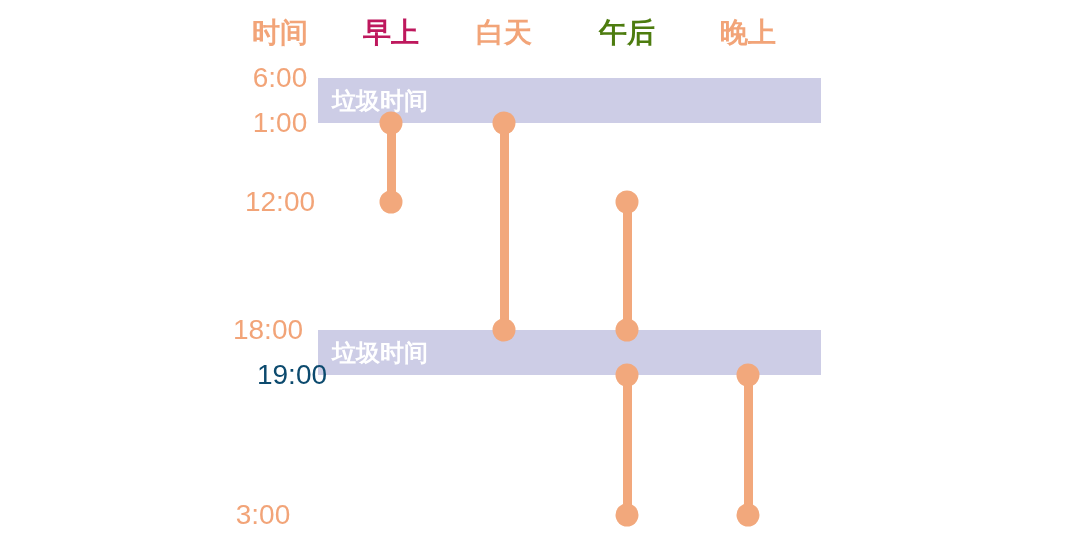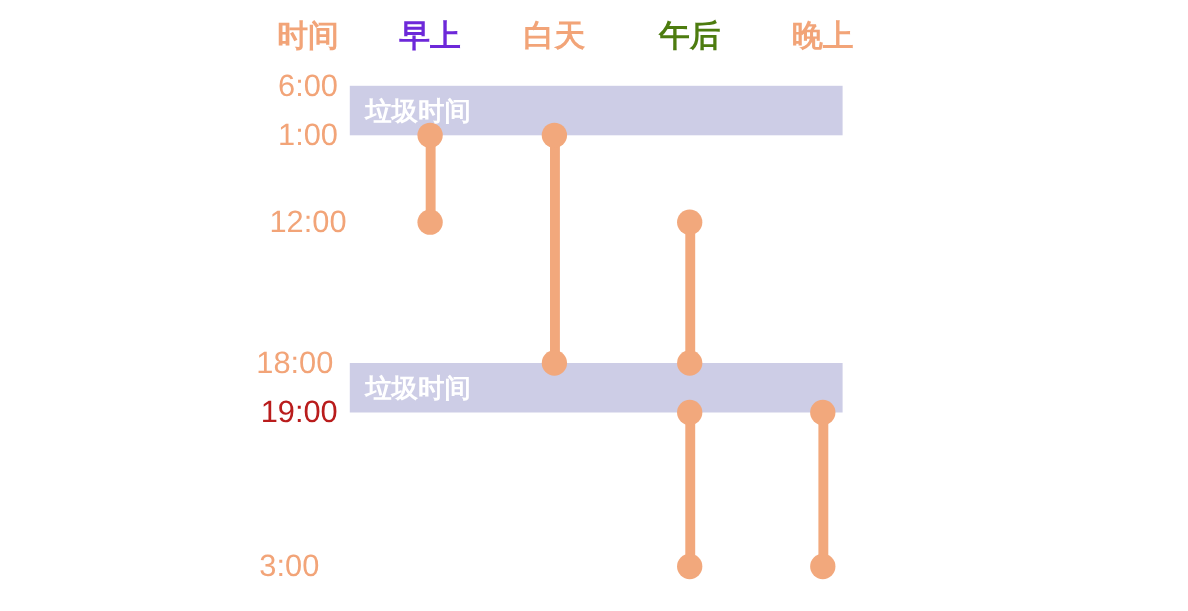--- a/index.html
+++ b/index.html
@@ -26,21 +26,21 @@
     position: absolute;
     transform: translate(-50%, -50%);
     font-size: 28px;
     font-weight: normal;
     white-space: nowrap;
   }
 
   .band {
     position: absolute;
     left: 318px;
-    width: 448px;
+    width: 503px;
     display: flex;
     align-items: center;
   }
 
   .band-label {
     color: #ffffff;
     font-size: 24px;
     font-weight: bold;
     padding-left: 14px;
     white-space: nowrap;
@@ -65,29 +65,29 @@
 
 <div class="canvas" id="chart">
   <div class="hdr" id="axis-label" style="left: 280px; top: 33px; color: rgb(242, 164, 120);">时间</div>
 
 <div class="band" style="top: 78px; height: 45px; background: rgb(205, 205, 230);">
       <div class="band-label" style="color: rgb(255, 255, 255);">垃圾时间</div>
     </div>
     <div class="band" style="top: 330px; height: 45px; background: rgb(205, 205, 230);">
       <div class="band-label" style="color: rgb(255, 255, 255);">垃圾时间</div>
     </div>
-    <div class="hdr" style="left: 391px; top: 33px; color: #6d28d9;">早上</div>
+    <div class="hdr" style="left: 391px; top: 33px; color: #be185d;">早上</div>
     <div class="hdr" style="left: 504px; top: 33px; color: rgb(242, 164, 120);">白天</div>
     <div class="hdr" style="left: 627px; top: 33px; color: #4d7c0f;">午后</div>
     <div class="hdr" style="left: 748px; top: 33px; color: rgb(242, 164, 120);">晚上</div>
     <div class="tick" style="left: 280px; top: 78px; color: rgb(242, 164, 120);">6:00</div>
     <div class="tick" style="left: 280px; top: 123px; color: rgb(242, 164, 120);">1:00</div>
     <div class="tick" style="left: 280px; top: 202px; color: rgb(242, 164, 120); text-align: center;">12:00</div>
     <div class="tick" style="left: 268px; top: 330px; color: rgb(242, 164, 120);">18:00</div>
-    <div class="tick" style="left: 272px; top: 375px; color: #b91c1c;">19:00</div>
+    <div class="tick" style="left: 292px; top: 375px; color: #0c4a6e;">19:00</div>
     <div class="tick" style="left: 263px; top: 515px; color: rgb(242, 164, 120);">3:00</div>
     <div class="stem" style="left: 386.5px; top: 123px; height: 79px; background: rgb(242, 168, 124);"></div>
     <div class="dot" style="left: 391px; top: 123px; background: rgb(242, 168, 124);"></div>
     <div class="dot" style="left: 391px; top: 202px; background: rgb(242, 168, 124);"></div>
     <div class="stem" style="left: 499.5px; top: 123px; height: 207px; background: rgb(242, 168, 124);"></div>
     <div class="dot" style="left: 504px; top: 123px; background: rgb(242, 168, 124);"></div>
     <div class="dot" style="left: 504px; top: 330px; background: rgb(242, 168, 124);"></div>
     <div class="stem" style="left: 622.5px; top: 202px; height: 128px; background: rgb(242, 168, 124);"></div>
     <div class="dot" style="left: 627px; top: 202px; background: rgb(242, 168, 124);"></div>
     <div class="dot" style="left: 627px; top: 330px; background: rgb(242, 168, 124);"></div>

